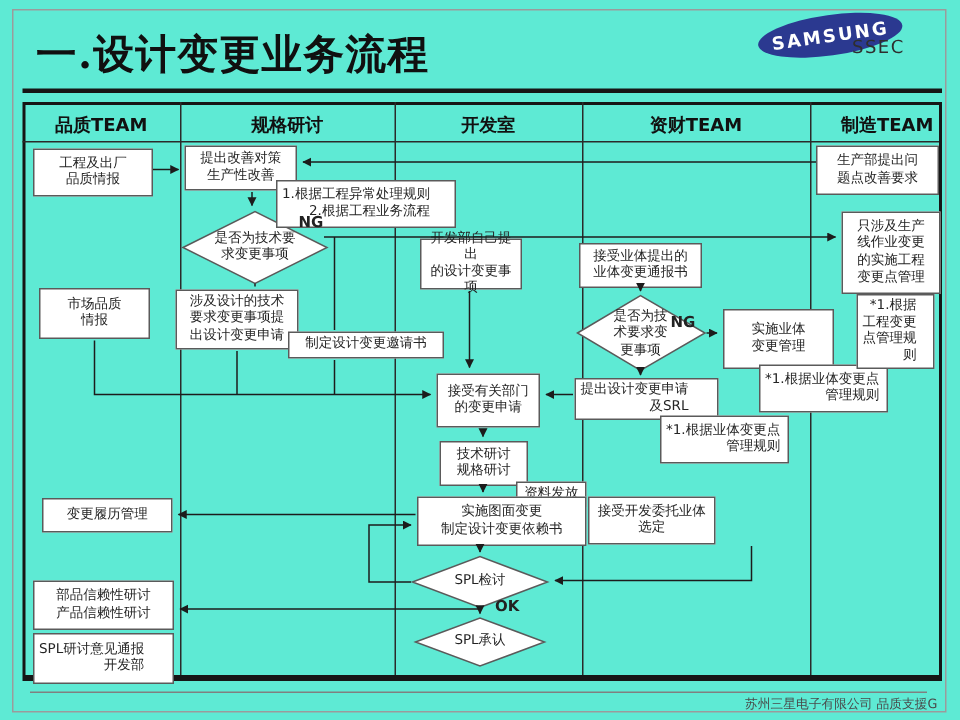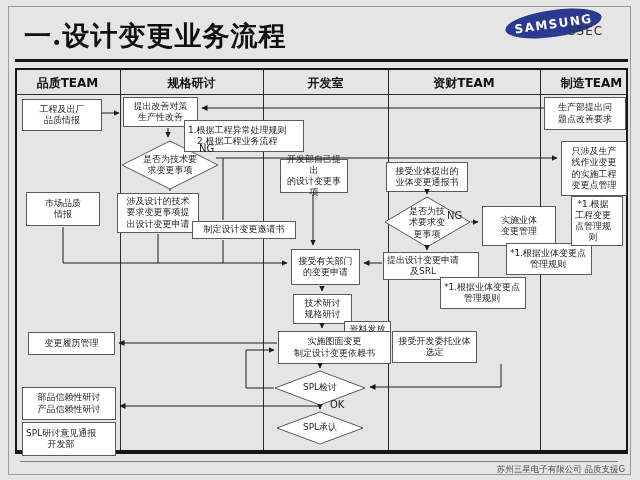--- a/index.html
+++ b/index.html
@@ -1,38 +1,38 @@
 <!DOCTYPE html>
 <html><head>
 <meta charset="utf-8">
 <style>
   html,body { margin:0; padding:0; background:#ffffff; font-family:"DejaVu Sans","Liberation Sans",sans-serif; }
-  .slide { position:relative; width:640px; height:480px; background:#e5e5e5; overflow:hidden; }
+  .slide { position:relative; width:640px; height:480px; background:#5eead4; overflow:hidden; }
   .frame { position:absolute; left:8px; top:6px; width:621px; height:467px; border:1px solid #9b9b9b; }
   .title { position:absolute; left:24px; top:18px; font-family:"DejaVu Serif","Liberation Serif",serif;
            font-size:27px; font-weight:bold; color:#101010; letter-spacing:1px; white-space:nowrap; }
   .title-underline { position:absolute; left:15px; top:59px; width:613px; height:3px; background:#161616; }
   .logo { position:absolute; left:505px; top:10px; width:97px; height:27px; background:#2b3990;
           border-radius:50%; transform:rotate(-8deg); display:flex; align-items:center; justify-content:center; }
   .logo-text { color:#ffffff; font-size:12px; font-weight:bold; letter-spacing:1.5px; }
   .ssec { position:absolute; left:568px; top:24px; font-size:12px; font-weight:normal; color:#2e2e2e; letter-spacing:1px; }
 
   .table-frame { position:absolute; left:15px; top:68px; width:609px; height:380px;
                  border:2px solid #161616; border-bottom-width:4px; background:transparent; }
   .vsep { position:absolute; top:68px; height:382px; width:1px; background:#2a2a2a; }
   .hsep { position:absolute; left:15px; top:94px; width:611px; height:1px; background:#2a2a2a; }
   .lane-h { position:absolute; top:73px; height:20px; line-height:20px; text-align:center;
             font-size:12px; font-weight:bold; color:#111; }
 
   .node { position:absolute; background:#ffffff; border:1px solid #5a5a5a; color:#242424;
           font-size:9px; line-height:1.25; display:flex; align-items:center; justify-content:center;
           text-align:center; white-space:pre-line; box-sizing:border-box; padding:1px 2px; }
-  .la { justify-content:flex-start; text-align:center; padding-left:3px; }
+  .la { justify-content:flex-start; text-align:right; padding-left:3px; }
   .dlabel { position:absolute; font-size:9px; line-height:1.25; color:#242424; text-align:center; white-space:pre-line; }
-  .tag { position:absolute; font-size:10px; font-weight:400; color:#222; }
+  .tag { position:absolute; font-size:10px; font-weight:700; color:#222; }
 
   svg.layer { position:absolute; left:0; top:0; width:640px; height:480px; pointer-events:none; }
 
   .footer-line { position:absolute; left:20px; top:461px; width:598px; height:1px; background:#808080; }
   .page-num { position:absolute; left:0; top:463px; width:640px; text-align:center; font-size:10px; font-weight:bold; color:#333;margin-top:18px; }
   .company { position:absolute; left:400px; top:464px; width:225px; text-align:right; font-size:8.5px; color:#4a4a4a; }
 </style>
 </head>
 <body>
 

